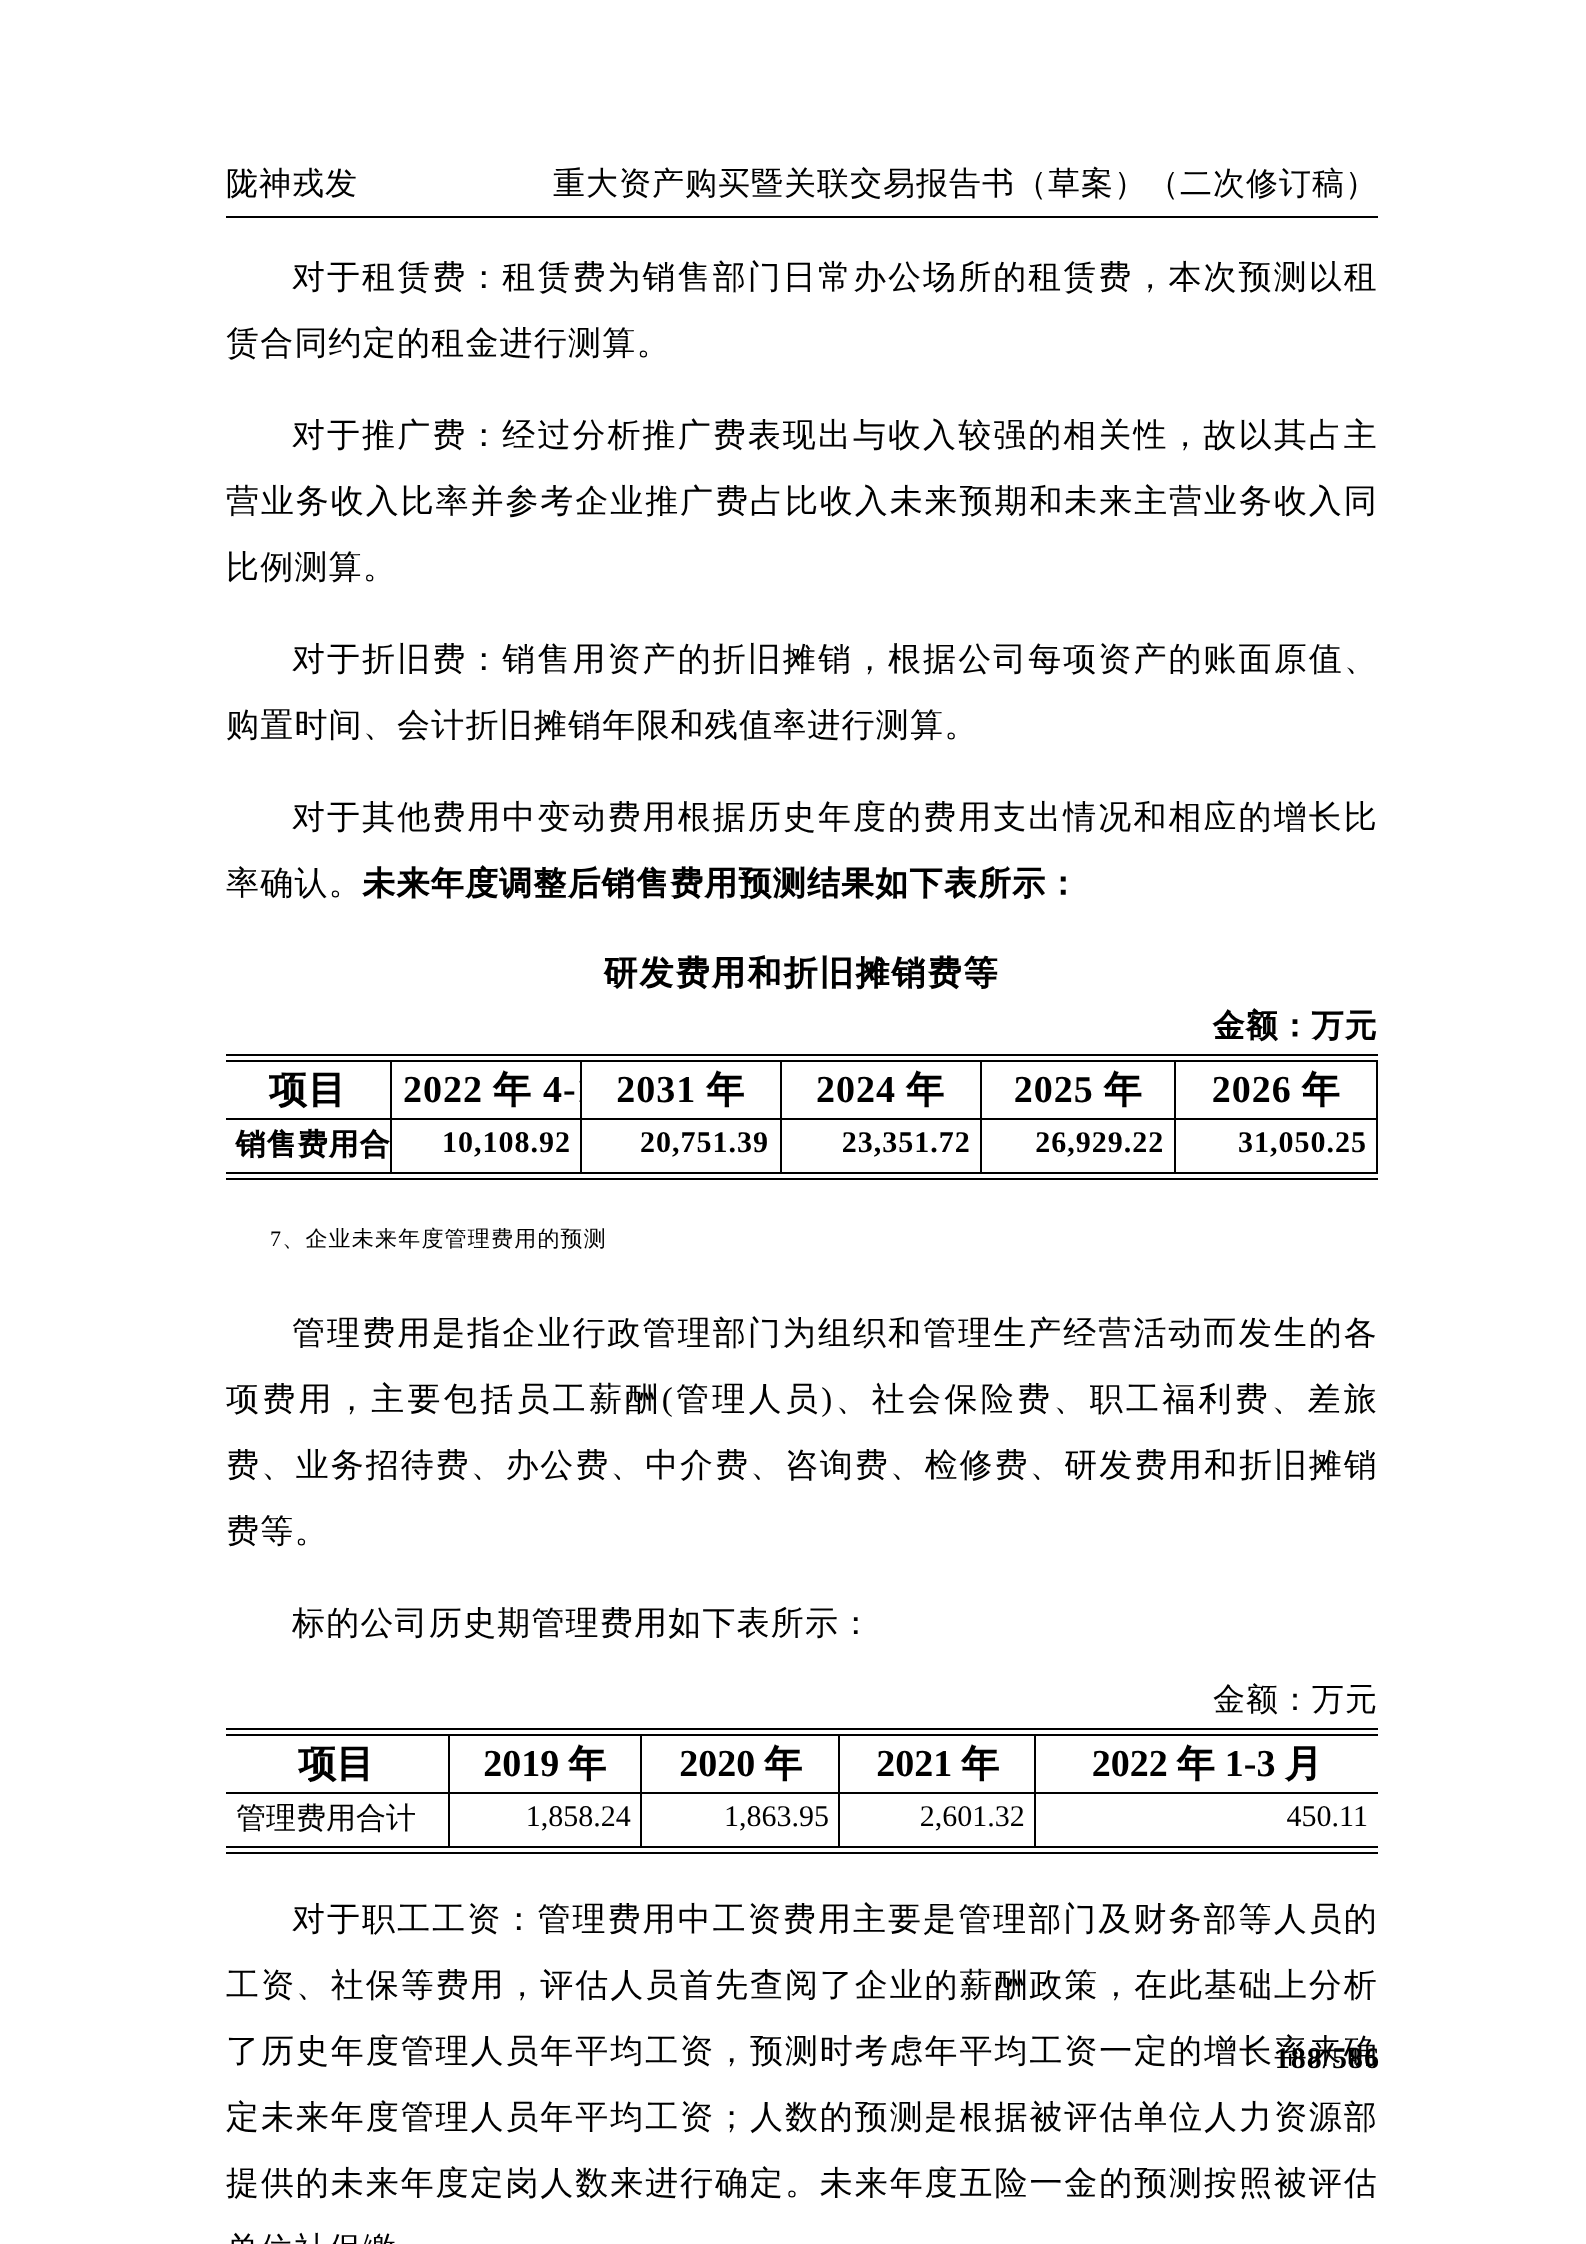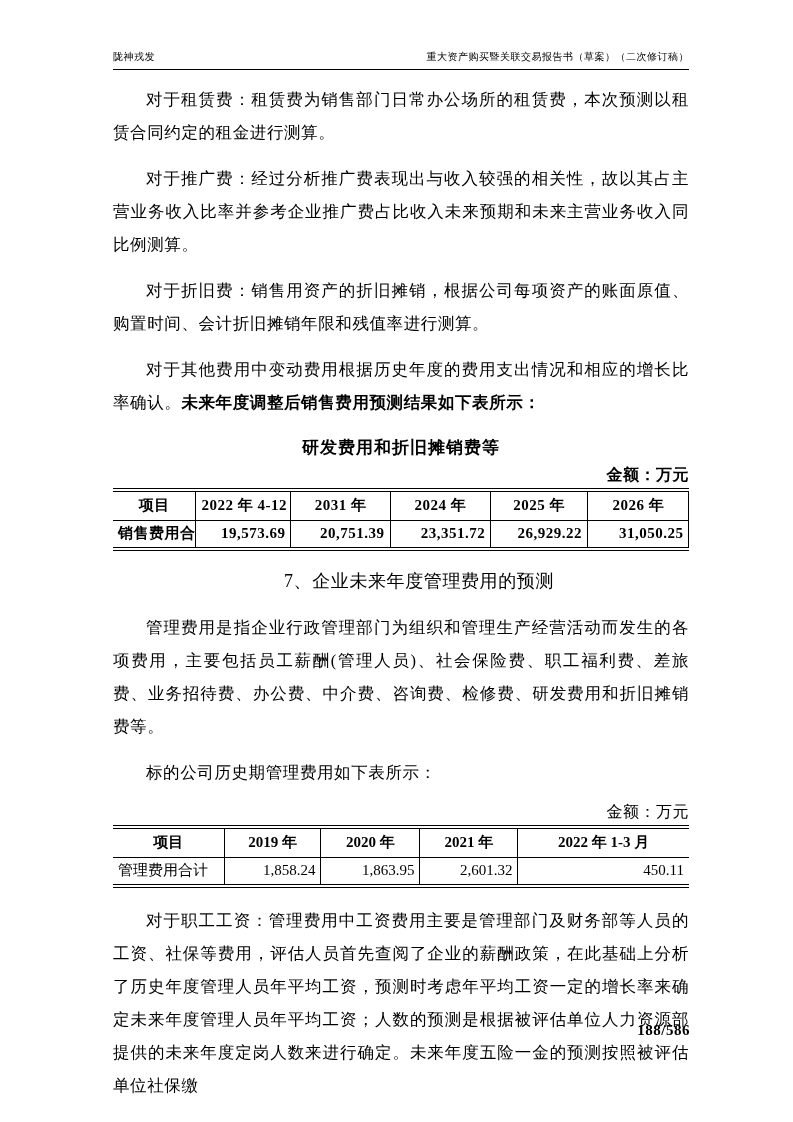--- a/index.html
+++ b/index.html
@@ -13,24 +13,25 @@
     color: #000000;
     box-sizing: border-box;
     padding: 50px 104px 0 113px;
     overflow: hidden;
   }
   
   .doc-header {
     display: flex;
     justify-content: space-between;
     align-items: flex-end;
-    font-size: 10px;
+    font-size: 16px;
     padding-bottom: 5px;
     border-bottom: 1.5px solid #000;
     letter-spacing: 0.5px;
+    margin-top: 32px;
   }
   
   .body-text { margin-top: 10px; }
   p.para {
     font-size: 16.5px;
     line-height: 33px;
     letter-spacing: 0.6px;
     text-align: justify;
     text-align-last: left;
     margin: 13px 0;
@@ -69,34 +70,33 @@
     box-sizing: border-box;
     overflow: hidden;
     white-space: nowrap;
   }
   table.doc-table th:first-child, table.doc-table td:first-child { border-left: none; }
   table.doc-table thead th {
     border-bottom: 1.5px solid #000;
     text-align: center;
     font-weight: bold;
     height: 30px;
-    font-size: 15px;
+    font-size: 19px;
   }
   table.doc-table td { height: 29px; font-size: 15px; }
   td.label-cell { text-align: left; }
   td.num-cell { text-align: right; }
   table.sales { font-weight: bold; letter-spacing: 0.5px; }
   
   .section-heading {
-    font-size: 18px;
+    font-size: 11px;
     line-height: 33px;
     text-indent: 2em;
     margin: 14px 0 6px 0;
     letter-spacing: 0.6px;
-    text-align: center;
   }
   
   .page-number {
     position: absolute;
     top: 1022px;
     right: 103px;
     font-weight: bold;
     font-size: 15px;
     letter-spacing: 0.5px;
   }
@@ -142,21 +142,21 @@
           <th>2031 年</th>
           <th>2024 年</th>
           <th>2025 年</th>
           <th>2026 年</th>
           <th>2027 年</th>
         </tr>
       </thead>
       <tbody>
         <tr>
           <td class="label-cell">销售费用合计</td>
-          <td class="num-cell">19,573.69</td>
+          <td class="num-cell">10,108.92</td>
           <td class="num-cell">20,751.39</td>
           <td class="num-cell">23,351.72</td>
           <td class="num-cell">26,929.22</td>
           <td class="num-cell">31,050.25</td>
           <td class="num-cell">35,823.32</td>
         </tr>
       </tbody>
     </table>
 
     <div class="section-heading">7、企业未来年度管理费用的预测</div>

